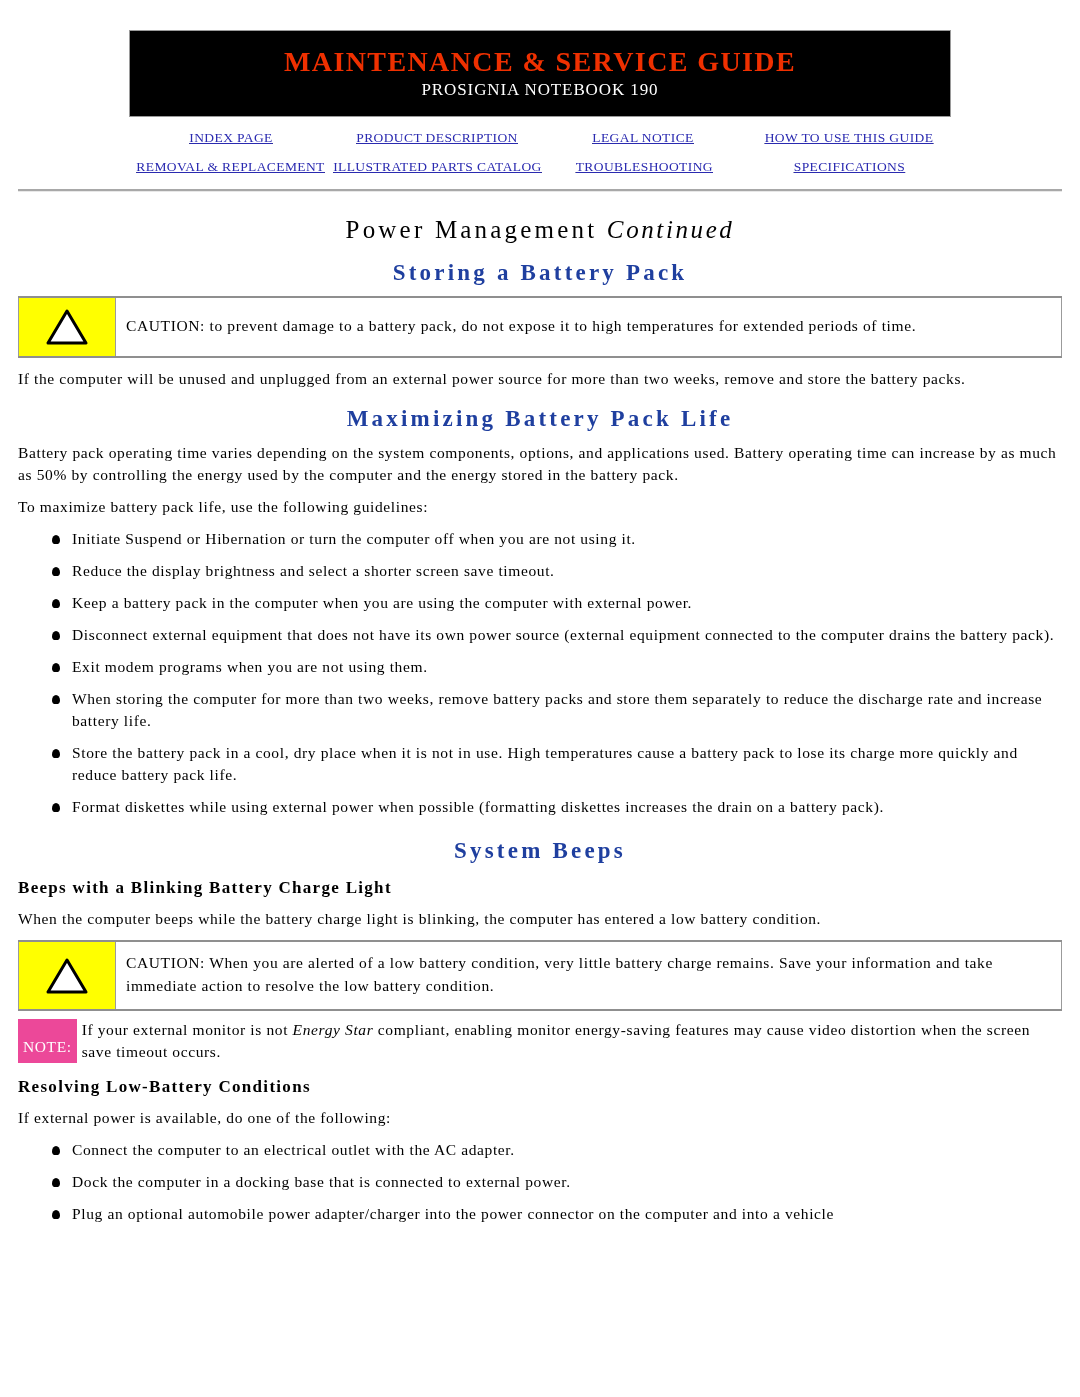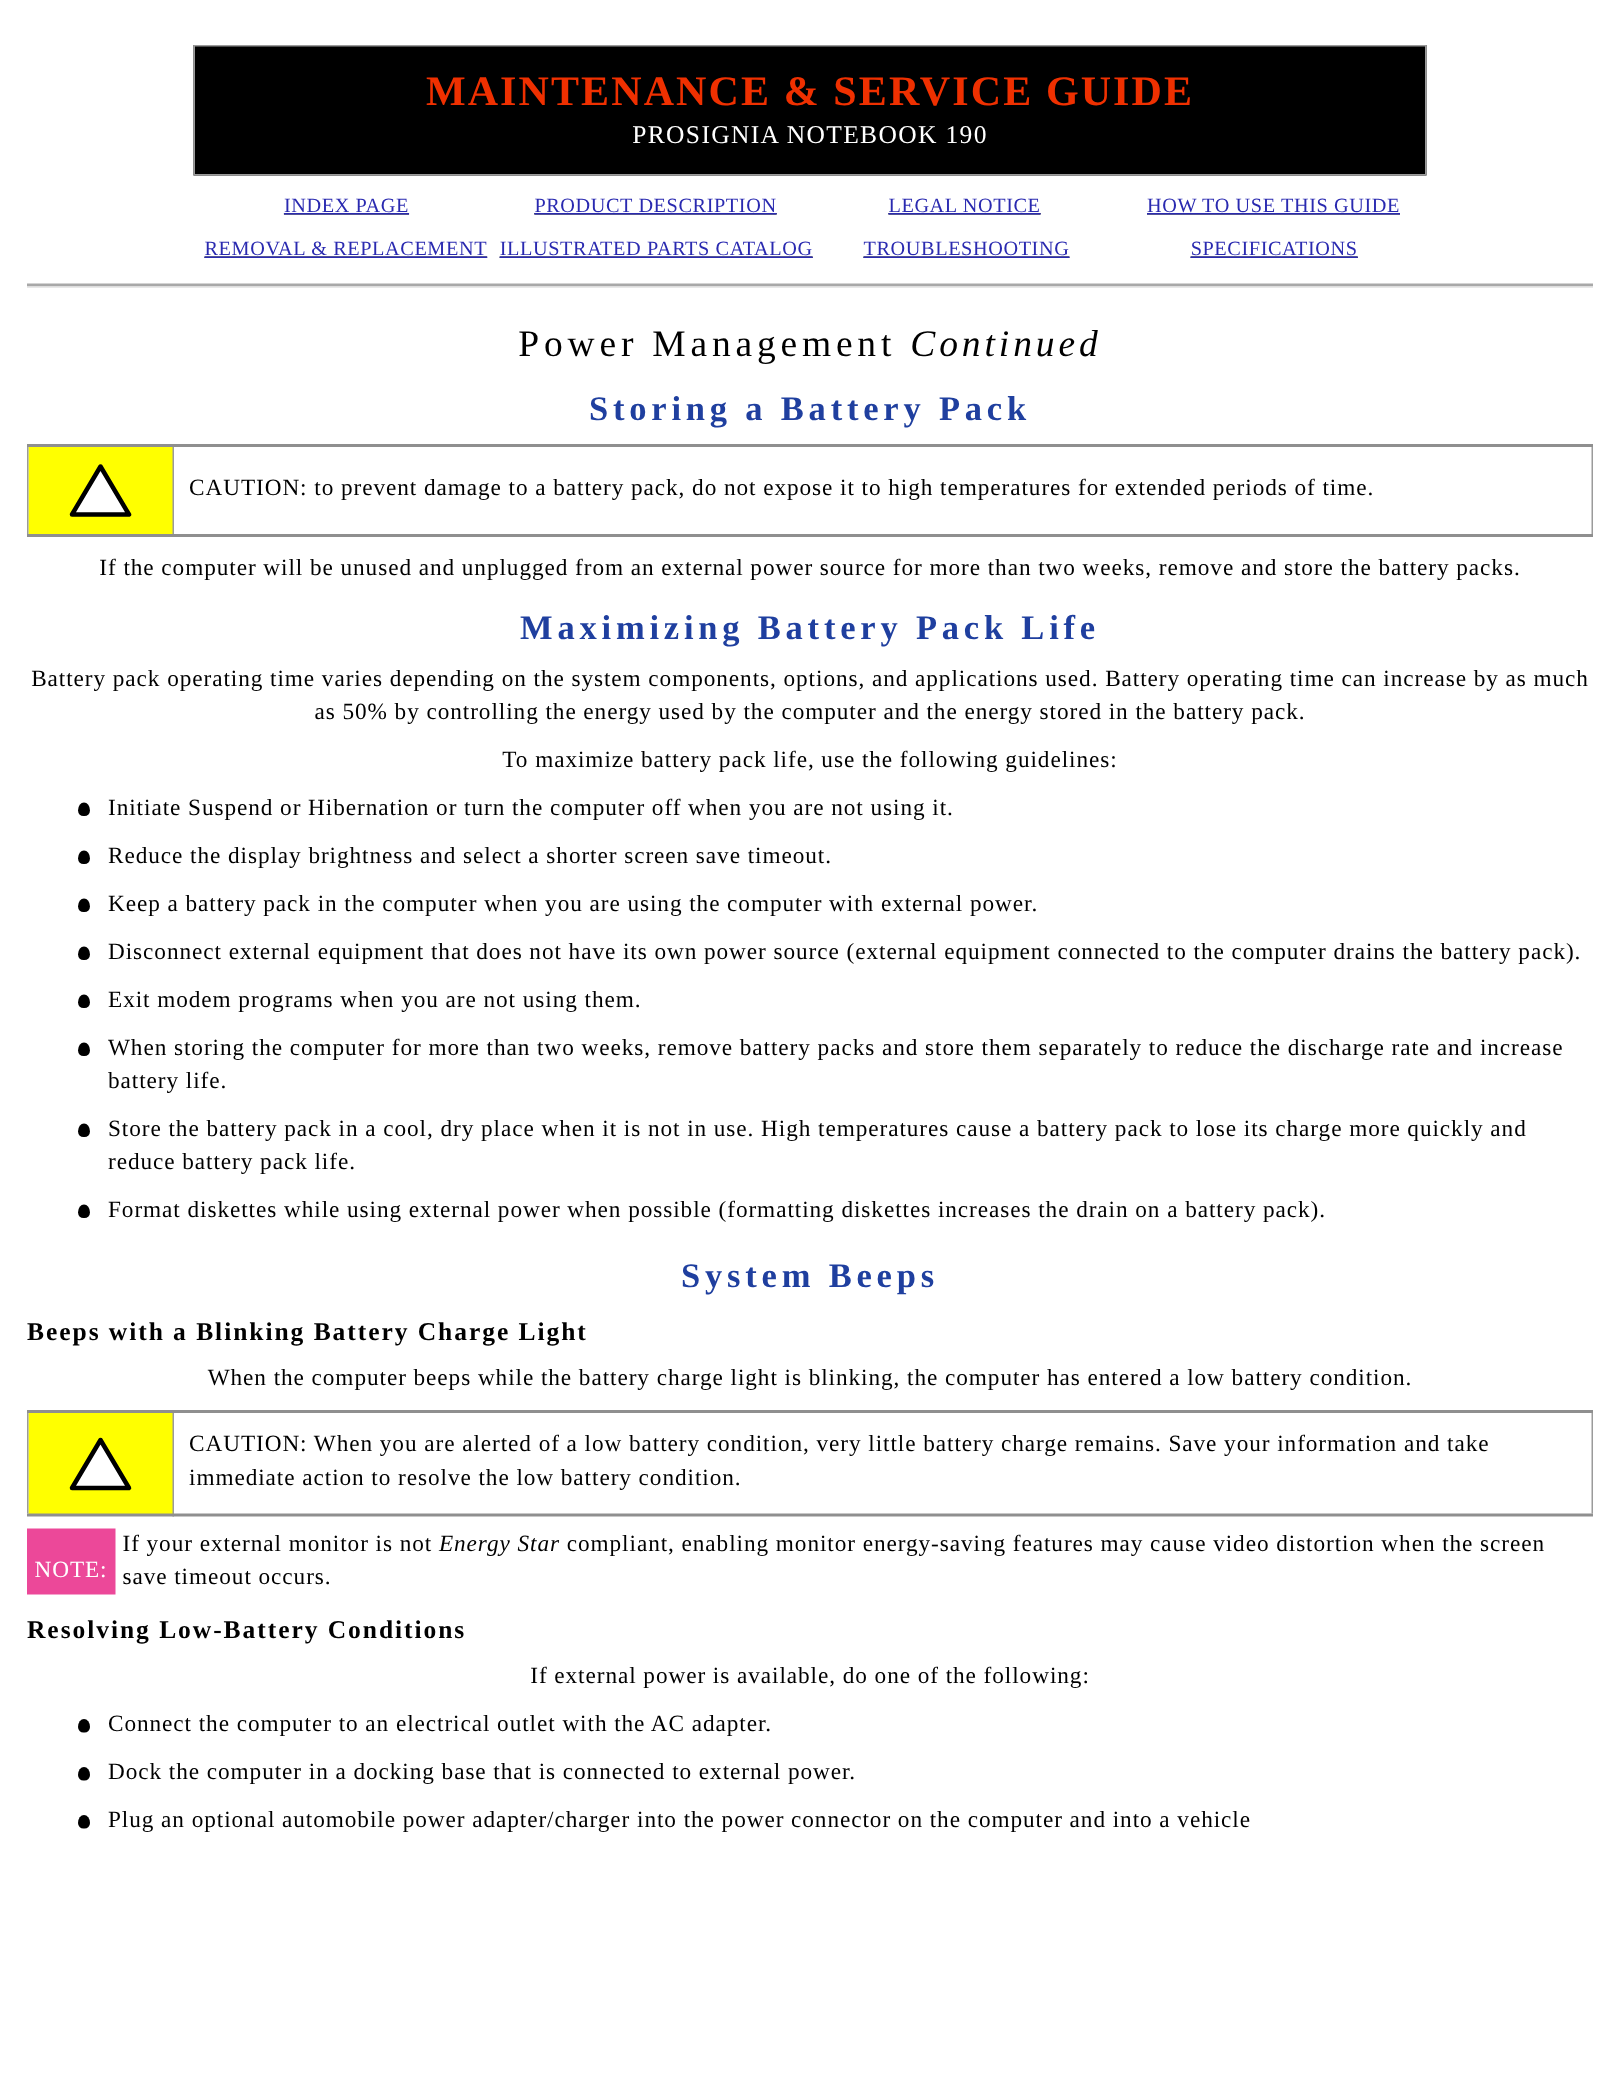--- a/index.html
+++ b/index.html
@@ -119,21 +119,20 @@
     font-weight: bold;
     letter-spacing: 1.3px;
     margin: 14px 0 10px 0;
     color: #000000;
   }
 
   p.body {
     margin: 10px 0;
     line-height: 1.42;
     letter-spacing: 0.62px;
-    text-align: center;
   }
 
   
   .caution {
     width: 100%;
     border-collapse: collapse;
     border: 1px solid #8f8f8f;
     border-top: 2px solid #8f8f8f;
     border-bottom: 2px solid #8f8f8f;
     margin: 0 0 6px 0;

